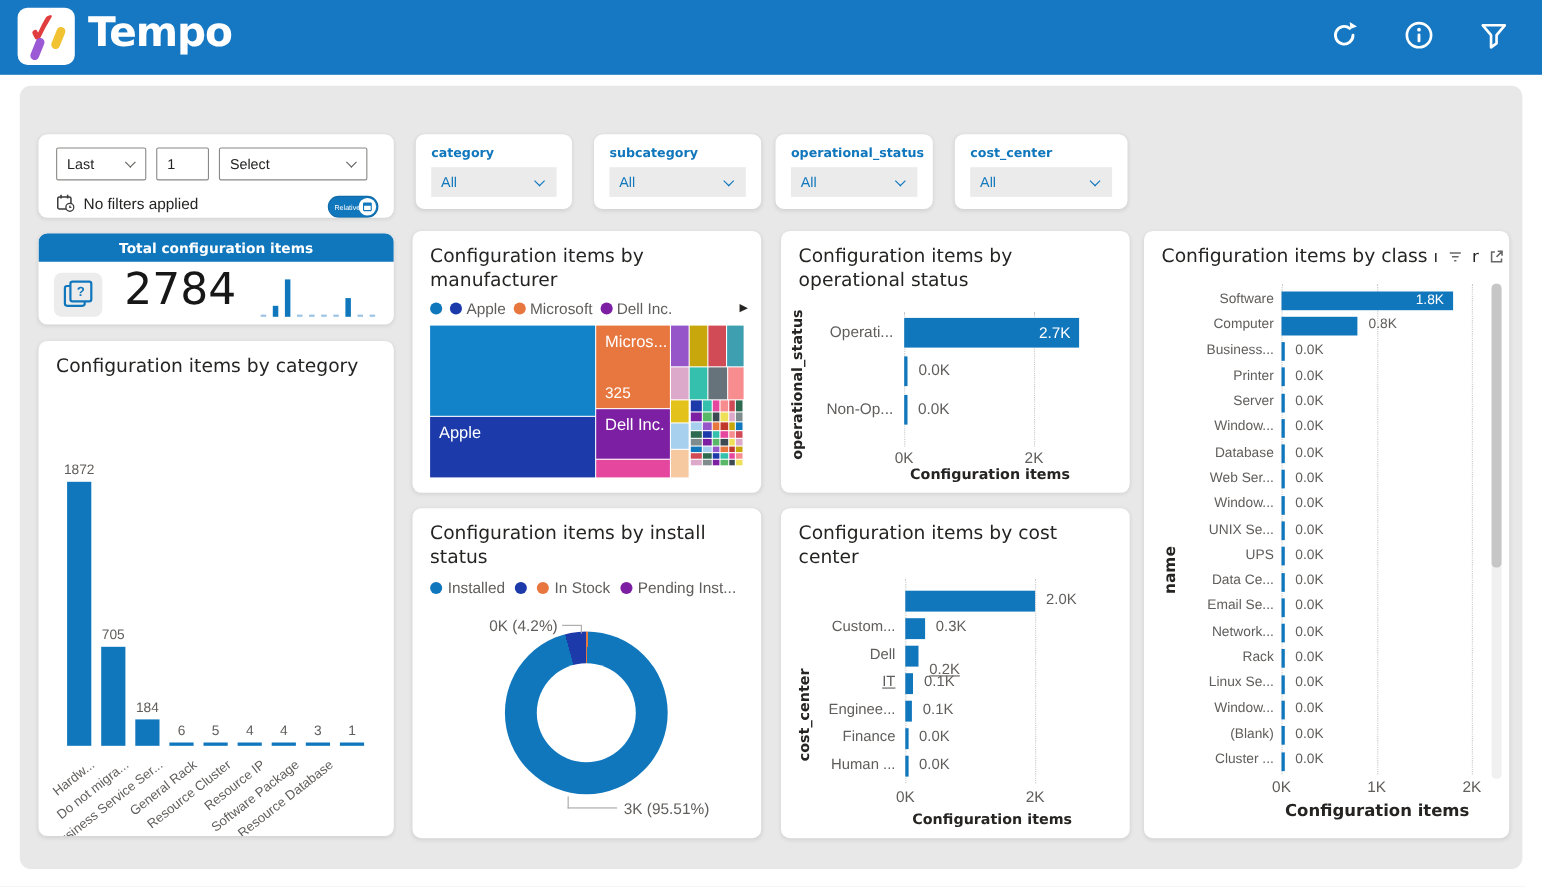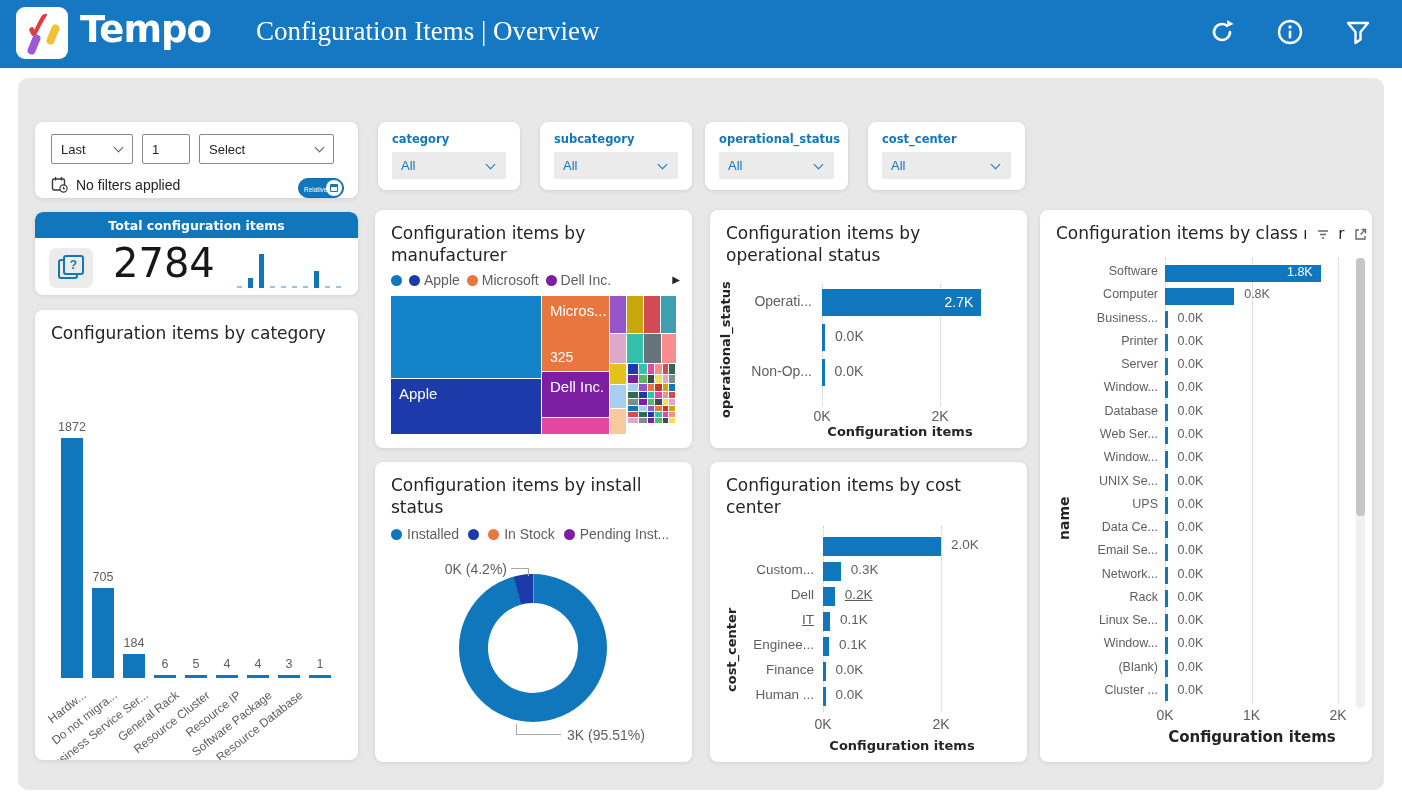--- a/index.html
+++ b/index.html
@@ -91,21 +91,20 @@
 </head>
 <body>
 
 <div class="app-header">
   <div class="logo-box">
     <span class="logo-check">✓</span>
     <span class="logo-y"></span>
     <span class="logo-p"></span>
   </div>
   <div class="brand">Tempo</div>
-  <div class="page-title">Configuration Items | Overview</div>
   <div class="hdr-icons">
     <div class="hdr-ic">
       <svg width="28" height="28" viewBox="0 0 28 28">
           <path d="M22 14a8 8 0 1 1-3-6.2" fill="none" stroke="#fff" stroke-width="2.6" stroke-linecap="round"></path>
           <path d="M19 2 l0.6 6.4 6-2.4z" fill="#fff"></path>
         </svg>
     </div>
     <div class="hdr-ic">
       <svg width="28" height="28" viewBox="0 0 28 28">
           <circle cx="14" cy="14" r="11" fill="none" stroke="#fff" stroke-width="2.4"></circle>
@@ -375,21 +374,21 @@
         <div class="tick" style="left: 113px; top: 254px;">0K</div>
         <div class="gridline" style="left: 231px; top: 64px; height: 186px;"></div>
         <div class="tick" style="left: 231px; top: 254px;">2K</div>
         <div class="hbar" style="left: 113px; top: 74.5px; width: 118px; height: 19px; background: rgb(16, 119, 188);"></div>
         <div class="vlab" style="left: 241px; top: 75px; font-size: 13.5px;">2.0K</div>
         <div class="rowlab" style="left: 0px; width: 104px; top: 100px; font-size: 13.5px;">Custom...</div>
         <div class="hbar" style="left: 113px; top: 99.5px; width: 17.7px; height: 19px; background: rgb(16, 119, 188);"></div>
         <div class="vlab" style="left: 140.7px; top: 100px; font-size: 13.5px;">0.3K</div>
         <div class="rowlab" style="left: 0px; width: 104px; top: 125px; font-size: 13.5px;">Dell</div>
         <div class="hbar" style="left: 113px; top: 124.5px; width: 11.8px; height: 19px; background: rgb(16, 119, 188);"></div>
-        <div class="vlab" style="left: 134.8px; top: 125px; font-size: 13.5px; text-decoration: underline;">0.2K</div>
+        <div class="vlab" style="left: 134.8px; top: 139px; font-size: 13.5px; text-decoration: underline;">0.2K</div>
         <div class="rowlab" style="left: 0px; width: 104px; top: 150px; font-size: 13.5px; text-decoration: underline;">IT</div>
         <div class="hbar" style="left: 113px; top: 149.5px; width: 7.08px; height: 19px; background: rgb(16, 119, 188);"></div>
         <div class="vlab" style="left: 130.08px; top: 150px; font-size: 13.5px;">0.1K</div>
         <div class="rowlab" style="left: 0px; width: 104px; top: 175px; font-size: 13.5px;">Enginee...</div>
         <div class="hbar" style="left: 113px; top: 174.5px; width: 5.9px; height: 19px; background: rgb(16, 119, 188);"></div>
         <div class="vlab" style="left: 128.9px; top: 175px; font-size: 13.5px;">0.1K</div>
         <div class="rowlab" style="left: 0px; width: 104px; top: 200px; font-size: 13.5px;">Finance</div>
         <div class="hbar" style="left: 113px; top: 199.5px; width: 2.5px; height: 19px; background: rgb(16, 119, 188);"></div>
         <div class="vlab" style="left: 125.5px; top: 200px; font-size: 13.5px;">0.0K</div>
         <div class="rowlab" style="left: 0px; width: 104px; top: 225px; font-size: 13.5px;">Human ...</div>

